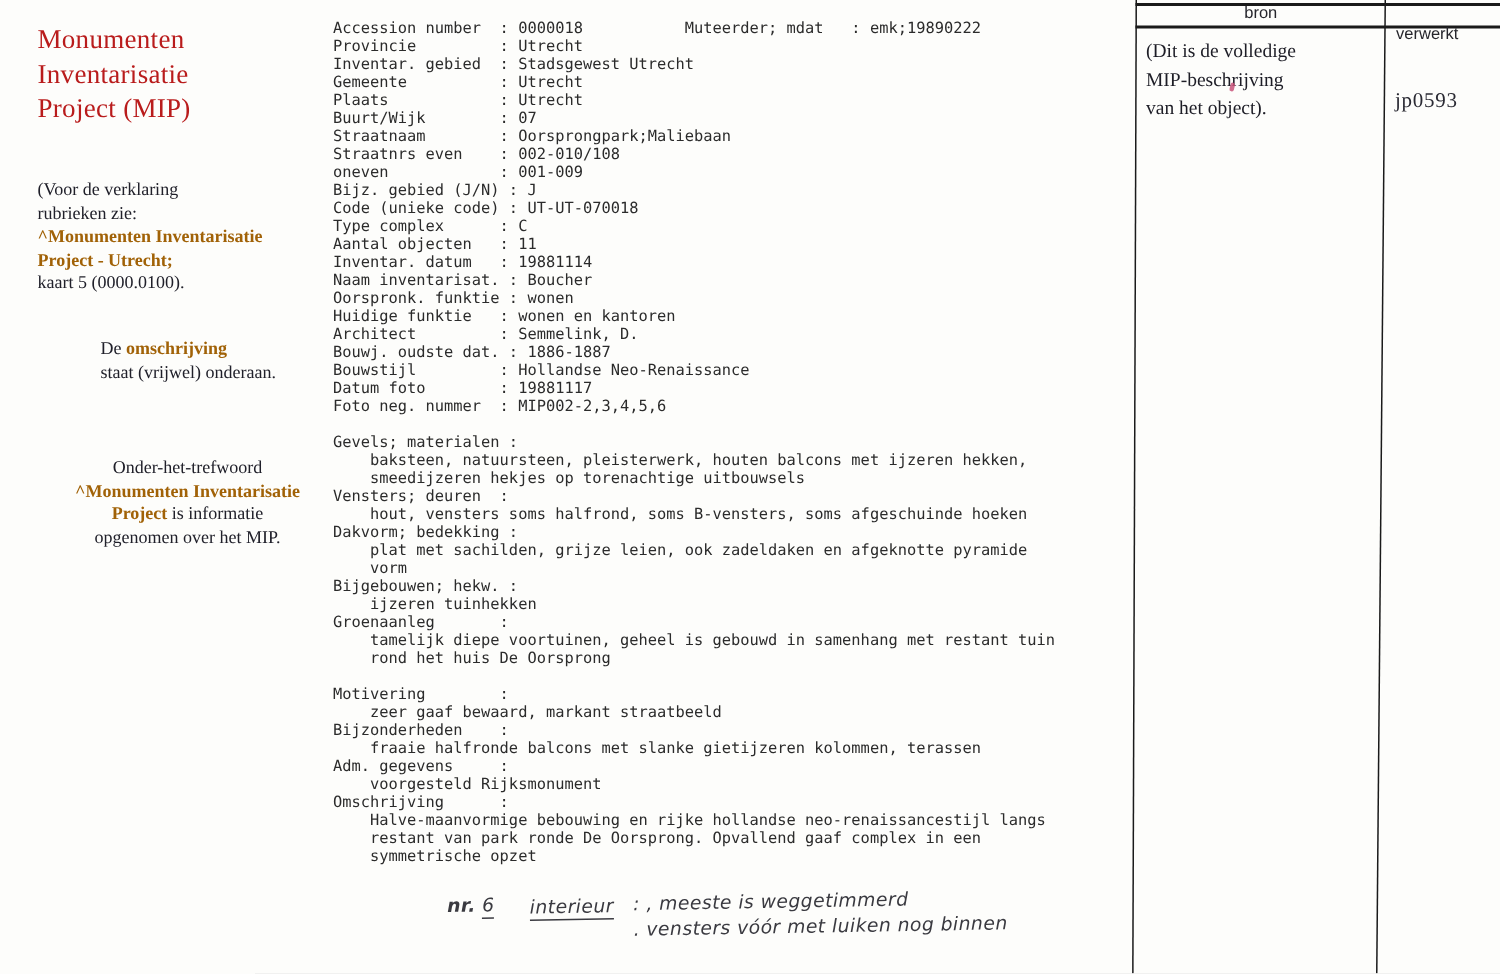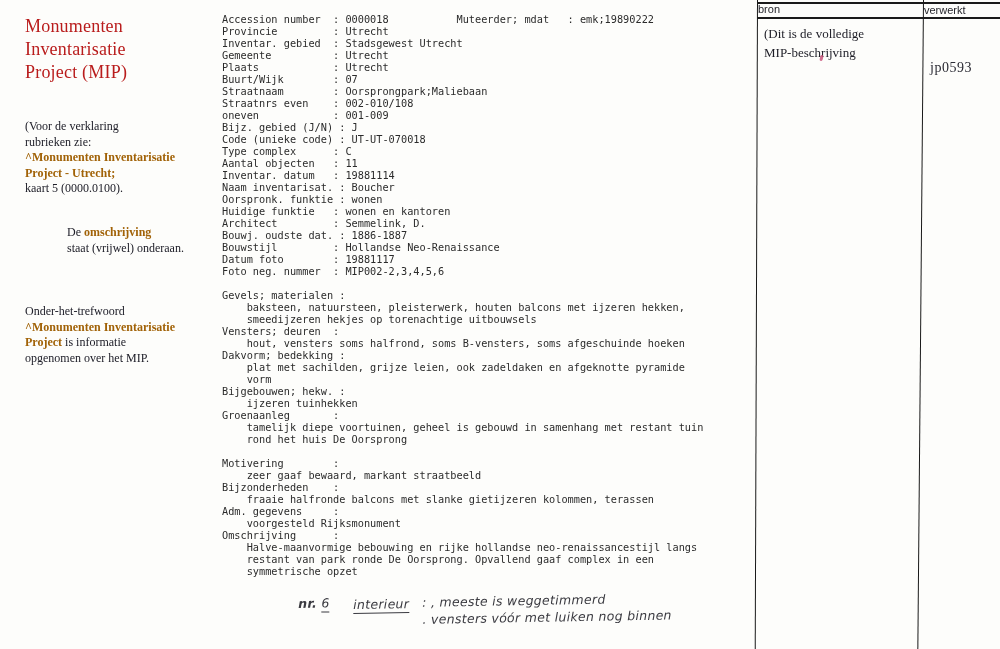--- a/index.html
+++ b/index.html
@@ -23,21 +23,21 @@
     letter-spacing:0.2px;
   }
   .para{
     position:absolute;left:25px;
     font-size:12px;line-height:15.5px;
     color:#20202a;width:200px;
   }
   .para b{font-weight:bold;color:#a16207;}
   .para-legend{top:119px;}
   .para-omschrijving{top:225px;margin-left:42px;}
-  .para-trefwoord{top:304px;}
+  .para-trefwoord{top:304px;text-align:center;}
   
   .record-pre{
     position:absolute;left:222px;top:13px;margin:0;
     font-family:"DejaVu Sans Mono",monospace;
     font-size:10.25px;line-height:12px;
     color:var(--ink);
     white-space:pre;
     letter-spacing:0px;
   }
   
@@ -61,23 +61,24 @@
   .vline{position:absolute;top:0;width:1.2px;height:649px;background:var(--line);transform-origin:top center;}
   .vline-left{left:757px;transform:rotate(0.2deg);}
   .vline-mid{left:923px;transform:rotate(0.5deg);}
   .hline{position:absolute;height:1.5px;background:var(--line);}
   .hline-top{left:757px;top:2px;width:243px;}
   .hline-header{left:757px;top:17px;width:243px;}
   .col-header{
     position:absolute;top:3px;
     font-family:"Liberation Sans",sans-serif;
     font-size:11px;color:#26262c;
+    text-align:center;
   }
   .col-header-bron{left:758px;width:165px;}
-  .col-header-verwerkt{left:924px;width:55px;top:4px;}
+  .col-header-verwerkt{left:924px;width:55px;top:17px;}
   .rp-note{
     position:absolute;left:764px;top:24px;width:155px;
     font-size:13px;line-height:19px;color:#1d1d26;
   }
   .rp-code{
     position:absolute;left:930px;top:60px;
     font-size:14px;color:#2a2a33;letter-spacing:0.5px;
   }
   .red-mark{
     position:absolute;left:820px;top:55px;width:3px;height:6px;
@@ -178,18 +179,19 @@
   <section>
     <div class="vline vline-left"></div>
     <div class="vline vline-mid"></div>
     <div class="hline hline-top"></div>
     <div class="hline hline-header"></div>
     <div class="col-header col-header-bron">bron</div>
     <div class="col-header col-header-verwerkt">verwerkt</div>
     <div class="rp-note">
       <div>(Dit is de volledige</div>
       <div>MIP-beschrijving</div>
+      <div>van het object).</div>
     </div>
     <div class="rp-code">jp0593</div>
     <div class="red-mark" style="background: rgb(201, 83, 122);"></div>
   </section>
 
 </div>
 
 </body></html>

